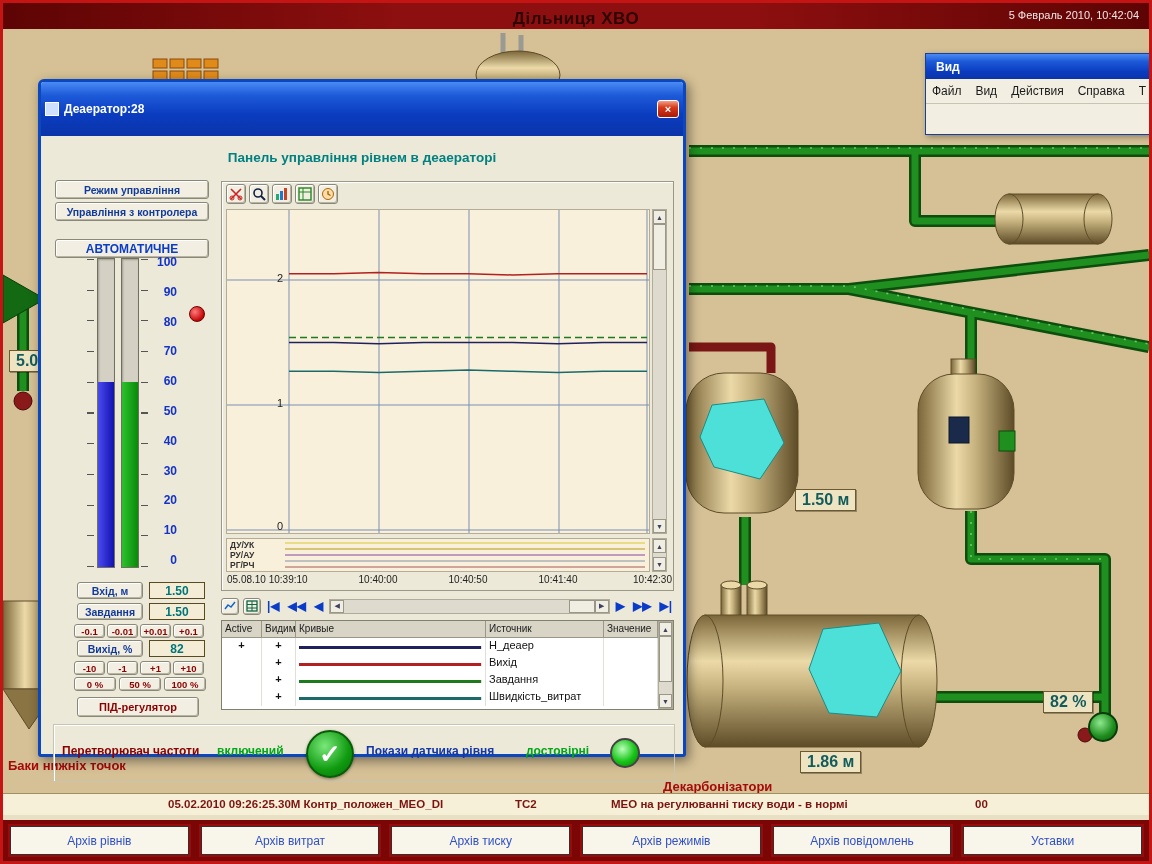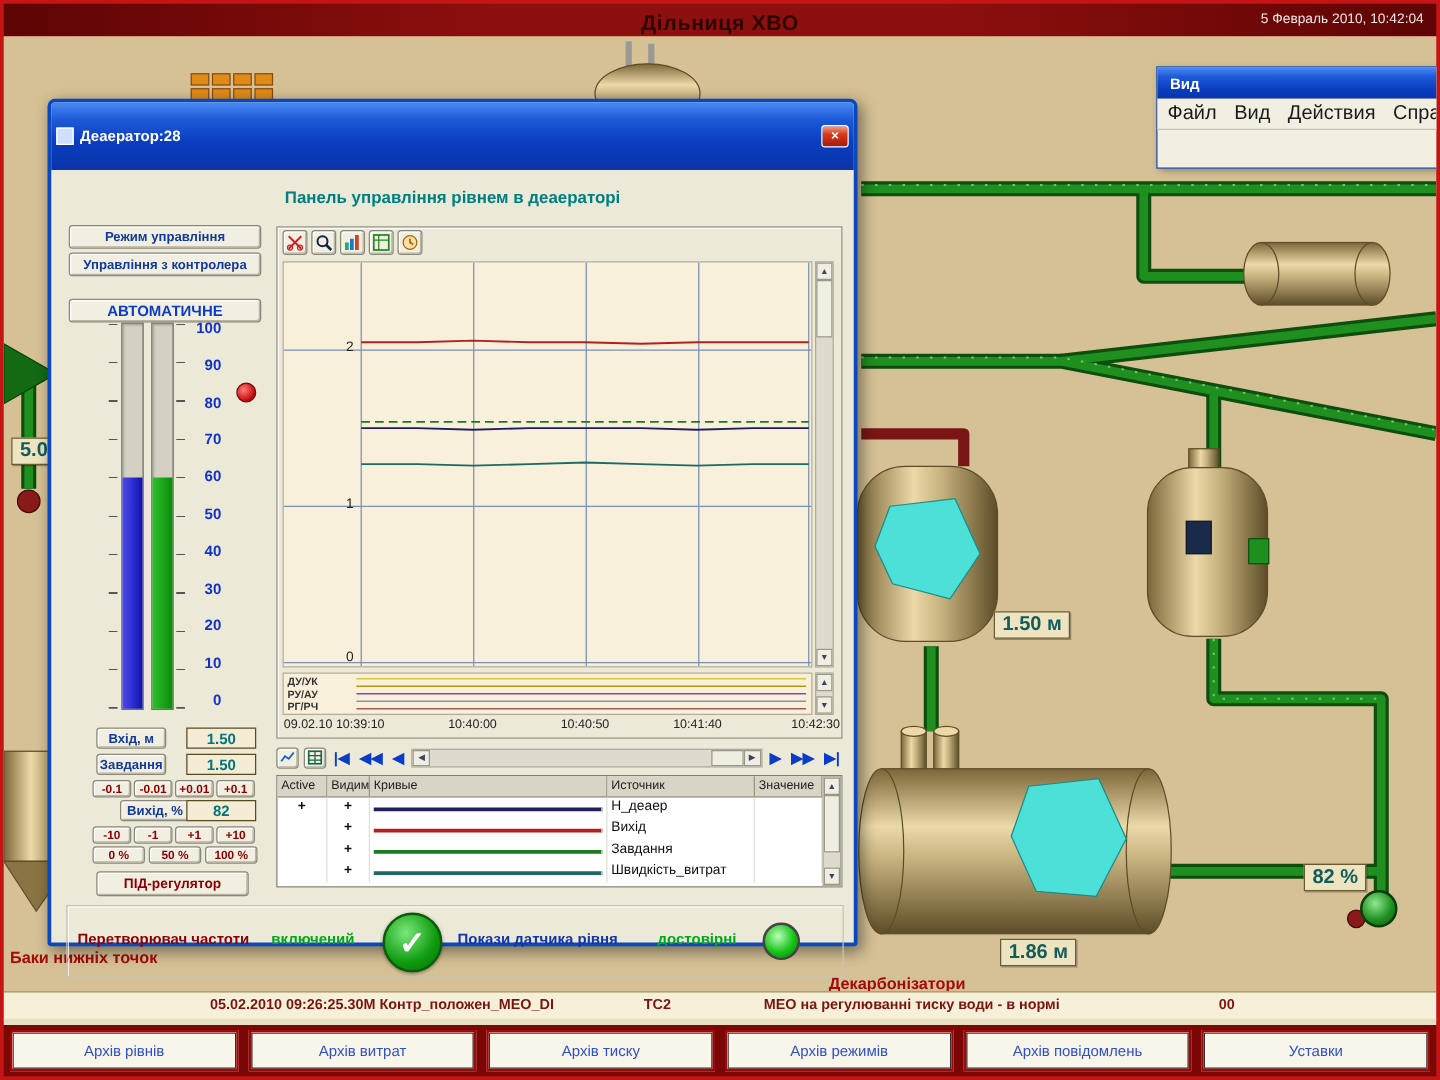--- a/index.html
+++ b/index.html
@@ -19,22 +19,22 @@
 
   .tag{position:absolute;background:#eee4c2;border:1px solid #6b5a30;color:#135c5c;font-weight:bold;
     font-size:16px;padding:1px 6px;box-shadow:1px 1px 0 rgba(0,0,0,.3);white-space:nowrap;}
   .scada-text{position:absolute;color:#a50a0a;font-weight:bold;font-size:13px;white-space:nowrap;}
 
   
   .view-window{position:absolute;left:922px;top:24px;width:226px;height:80px;border:1px solid #16409a;
     background:#f2efe2;box-shadow:2px 2px 6px rgba(0,0,0,.35);}
   .view-title{height:25px;background:linear-gradient(180deg,#4a8af4,#1c5ad8 30%,#0b3cc0 70%,#0a34a8);
     color:#fff;font-weight:bold;font-size:12px;display:flex;align-items:center;padding-left:10px;}
-  .view-menu{height:24px;display:flex;align-items:center;gap:14px;padding:0 8px;font-size:16px;color:#1a1a1a;
-    background:#f2efe2;border-bottom:1px solid #c8c4b4;}
+  .view-menu{height:24px;display:flex;align-items:center;gap:14px;padding:0 8px;font-size:12px;color:#1a1a1a;
+    background:#f2efe2;border-bottom:1px solid #c8c4b4;justify-content:center;}
   .view-menu .cut{margin-left:auto;}
 
   
   .dialog{position:absolute;left:35px;top:50px;width:648px;height:678px;border:3px solid #0b48c0;
     border-radius:6px 6px 3px 3px;background:#ece9d8;box-shadow:3px 4px 12px rgba(0,0,0,.45);box-sizing:border-box;}
   .dlg-title{height:22px;background:linear-gradient(180deg,#4a8af4 0%,#1c5ad8 25%,#0b3cc0 60%,#0a34a8 100%);
     display:flex;align-items:center;padding:16px 4px;border-radius:3px 3px 0 0;}
   .dlg-ico{width:12px;height:12px;background:#cfe0ff;border:1px solid #fff;margin-right:5px;}
   .dlg-title-text{color:#fff;font-weight:bold;font-size:12px;flex:1;}
   .dlg-close{width:20px;height:16px;background:linear-gradient(#f2a088,#d83a1a 40%,#a81a08);
@@ -59,21 +59,21 @@
   .ticks{position:absolute;width:7px;background:repeating-linear-gradient(to bottom,#555 0 1px,transparent 1px 30.7px);}
   .gauge-track{position:absolute;top:122px;width:16px;height:308px;background:#d4d0c4;border:1px solid #707060;
     box-shadow:inset 1px 1px 2px rgba(0,0,0,.25);}
   .gauge-fill{position:absolute;left:0;bottom:0;width:100%;}
   .gauge-fill.blue{background:linear-gradient(to right,#4a4af0,#1212b0);}
   .gauge-fill.green{background:linear-gradient(to right,#2cc22c,#0a8a0a);}
   .marker{position:absolute;left:148px;width:14px;height:14px;border-radius:50%;
     background:radial-gradient(circle at 35% 35%,#ff7a7a,#c40606 70%);border:1px solid #6e0202;}
 
   
-  .fld-label{position:absolute;left:36px;width:56px;height:17px;font-size:10.5px;font-weight:bold;color:#123a9a;}
+  .fld-label{position:absolute;left:36px;width:66px;height:17px;font-size:10.5px;font-weight:bold;color:#123a9a;}
   .fld-value{position:absolute;left:108px;width:56px;height:17px;background:#f4ecd4;border:1px solid #5a4a20;
     color:#00767a;font-weight:bold;font-size:12px;text-align:center;line-height:17px;box-sizing:border-box;}
   .step-btn{position:absolute;width:31px;height:14px;font-size:9.5px;font-weight:bold;color:#8b0000;}
   .preset-btn{position:absolute;width:42px;height:14px;font-size:9.5px;font-weight:bold;color:#8b0000;}
   .pid-btn{position:absolute;left:36px;top:548px;width:122px;height:20px;font-size:11px;font-weight:bold;color:#8b0000;}
 
   
   .chart-frame{position:absolute;left:180px;top:45px;width:453px;height:410px;background:#ece9d8;
     border:1px solid #9a9688;box-shadow:inset 1px 1px 0 #fff;box-sizing:border-box;}
   .trend-toolbar{position:absolute;left:4px;top:2px;display:flex;gap:3px;}
@@ -314,21 +314,21 @@
         <div class="btn3d fld-label" style="top:446px;">Вхід, м</div>
         <div class="fld-value" style="top:446px;">1.50</div>
         <div class="btn3d fld-label" style="top:467px;">Завдання</div>
         <div class="fld-value" style="top:467px;">1.50</div>
 
         <div class="btn3d step-btn" style="left:33px;top:488px;">-0.1</div>
         <div class="btn3d step-btn" style="left:66px;top:488px;">-0.01</div>
         <div class="btn3d step-btn" style="left:99px;top:488px;">+0.01</div>
         <div class="btn3d step-btn" style="left:132px;top:488px;">+0.1</div>
 
-        <div class="btn3d fld-label" style="top:504px;margin-left:19px;">Вихід, %</div>
+        <div class="btn3d fld-label" style="top:504px;">Вихід, %</div>
         <div class="fld-value" style="top:504px;">82</div>
 
         <div class="btn3d step-btn" style="left:33px;top:525px;">-10</div>
         <div class="btn3d step-btn" style="left:66px;top:525px;">-1</div>
         <div class="btn3d step-btn" style="left:99px;top:525px;">+1</div>
         <div class="btn3d step-btn" style="left:132px;top:525px;">+10</div>
 
         <div class="btn3d preset-btn" style="left:33px;top:541px;">0 %</div>
         <div class="btn3d preset-btn" style="left:78px;top:541px;">50 %</div>
         <div class="btn3d preset-btn" style="left:123px;top:541px;">100 %</div>
@@ -411,21 +411,21 @@
                 <line x1="0" x2="360" y1="28" y2="28" stroke="#a85858" stroke-width="1.2"></line>
               </svg>
           </div>
           <div class="vsb" style="left:430px;top:356px;width:15px;height:34px;">
             <div class="sb-btn">▲</div>
             <div class="sb-space"></div>
             <div class="sb-btn">▼</div>
           </div>
 
           <div class="time-row">
-            <span style="left:5px;">09.02.10 10:39:10</span>
+            <span style="left:5px;">05.08.10 10:39:10</span>
             <span style="left:126px;width:60px;text-align:center;">10:40:00</span>
             <span style="left:216px;width:60px;text-align:center;">10:40:50</span>
             <span style="left:306px;width:60px;text-align:center;">10:41:40</span>
             <span style="left:394px;width:56px;text-align:right;">10:42:30</span>
           </div>
         </div>
 
         <div class="nav-row">
           <div class="btn3d tool-btn" style="width:18px;height:17px;">
             <svg width="12" height="12" viewBox="0 0 12 12">

